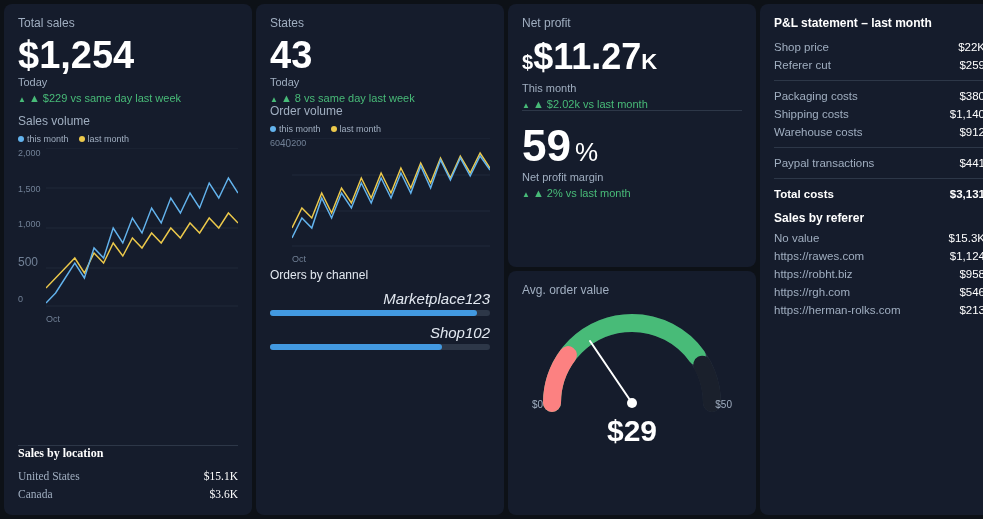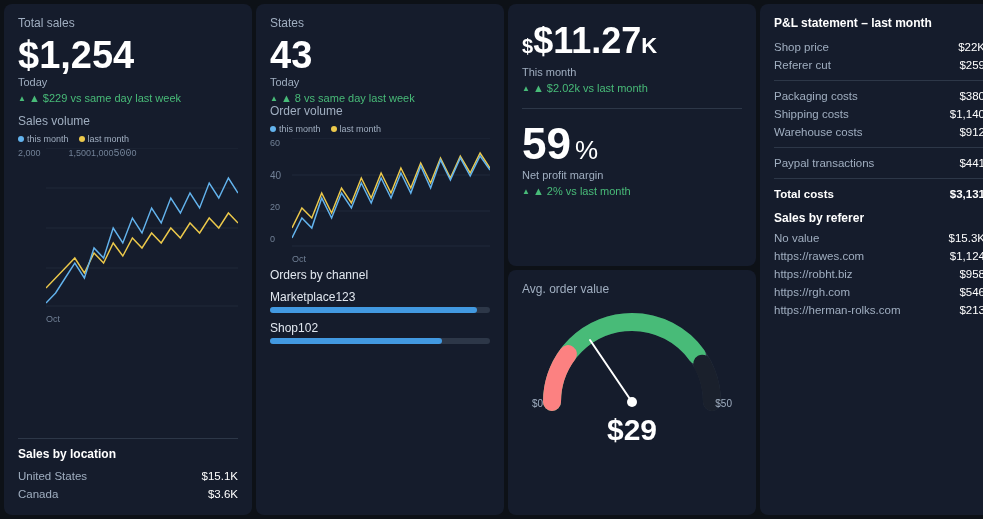--- a/index.html
+++ b/index.html
@@ -40,21 +40,21 @@
     }
     .sub-label {
       font-size: 11px;
       color: #a0aec0;
       margin-bottom: 4px;
     }
     .trend-up {
       color: #48bb78;
       font-size: 11px;
       display: flex;
-      align-items: center;
+      align-items: flex-end;
       gap: 3px;
     }
     .trend-up::before { content: '▲'; font-size: 8px; }
     .chart-legend {
       display: flex;
       gap: 10px;
       font-size: 9px;
       color: #a0aec0;
       margin-bottom: 4px;
     }
@@ -106,24 +106,25 @@
       border: none;
       border-top: 1px solid #2d3748;
       margin: 6px 0;
     }
     
     .bar-item {
       margin-bottom: 8px;
     }
     .bar-label-row {
       display: flex;
-      justify-content: flex-start;
-      font-size: 12px;
+      justify-content: flex-end;
+      font-size: 15px;
       color: #e2e8f0;
       margin-bottom: 3px;
+      font-style: italic;
     }
     .bar-track {
       background: #2d3748;
       border-radius: 3px;
       height: 6px;
       width: 100%;
     }
     .bar-fill {
       height: 6px;
       border-radius: 3px;
@@ -191,32 +192,32 @@
           <line x1="0" y1="40" x2="200" y2="40" stroke="#2d3748" stroke-width="0.5"></line>
           <line x1="0" y1="80" x2="200" y2="80" stroke="#2d3748" stroke-width="0.5"></line>
           <line x1="0" y1="120" x2="200" y2="120" stroke="#2d3748" stroke-width="0.5"></line>
           <line x1="0" y1="158" x2="200" y2="158" stroke="#2d3748" stroke-width="0.5"></line>
 
           <polyline points="0,140 10,130 20,120 30,110 40,125 50,105 60,115 70,95 80,108 90,90 100,100 110,85 120,95 130,80 140,90 150,75 160,85 170,70 180,80 190,65 200,75" fill="none" stroke="#ecc94b" stroke-width="1.5"></polyline>
 
           <polyline points="0,155 10,145 20,130 30,115 40,130 50,100 60,110 70,80 80,95 90,70 100,85 110,60 120,75 130,50 140,65 150,45 160,60 170,35 180,50 190,30 200,45" fill="none" stroke="#63b3ed" stroke-width="1.5"></polyline>
         </svg>
         
-        <div style="position:absolute;left:-28px;top:0;bottom:14px;display:flex;justify-content:space-between;">
+        <div style="position:absolute;left:-28px;top:0;bottom:14px;display:flex;flex-direction:column;justify-content:space-between;">
           <span style="font-size:9px;color:#718096;">2,000</span>
-          <span style="font-size:9px;color:#718096;margin-left:28px;">1,500</span>
+          <span style="font-size:9px;color:#718096;">1,500</span>
           <span style="font-size:9px;color:#718096;">1,000</span>
-          <span style="font-size:10px;color:#718096;font-family:Liberation Mono, monospace;">500</span>
+          <span style="font-size:12px;color:#718096;">500</span>
           <span style="font-size:9px;color:#718096;">0</span>
         </div>
         <div class="chart-x-label">Oct</div>
       </div>
     </div>
 
-    <div style="margin-top:auto; padding-top:8px; border-top:1px solid #2d3748;">
+    <div style="margin-top:auto; padding-top:0; border-top:1px solid #2d3748;font-family:Liberation Serif, serif;">
       <div class="card-title" style="color:#fff;font-size:12px;font-weight:600;margin-bottom:6px;">Sales by location</div>
       <div class="location-row">
         <span class="location-label">United States</span>
         <span class="location-value">$15.1K</span>
       </div>
       <div class="location-row">
         <span class="location-label">Canada</span>
         <span class="location-value">$3.6K</span>
       </div>
     </div>
@@ -239,21 +240,21 @@
         <svg width="100%" height="110" viewBox="0 0 200 110" preserveAspectRatio="none">
           <line x1="0" y1="0" x2="200" y2="0" stroke="#2d3748" stroke-width="0.5"></line>
           <line x1="0" y1="37" x2="200" y2="37" stroke="#2d3748" stroke-width="0.5"></line>
           <line x1="0" y1="73" x2="200" y2="73" stroke="#2d3748" stroke-width="0.5"></line>
           <line x1="0" y1="108" x2="200" y2="108" stroke="#2d3748" stroke-width="0.5"></line>
 
           <polyline points="0,90 10,70 20,80 30,55 40,75 50,50 60,65 70,40 80,60 90,35 100,55 110,30 120,50 130,25 140,45 150,20 160,40 170,18 180,35 190,15 200,30" fill="none" stroke="#ecc94b" stroke-width="1.5"></polyline>
 
           <polyline points="0,100 10,80 20,90 30,60 40,80 50,55 60,70 70,45 80,65 90,40 100,60 110,35 120,55 130,28 140,50 150,22 160,42 170,20 180,38 190,18 200,32" fill="none" stroke="#63b3ed" stroke-width="1.5"></polyline>
         </svg>
-        <div style="position:absolute;left:-22px;top:0;bottom:14px;display:flex;flex-direction:column;justify-content:space-between;">
+        <div style="position:absolute;left:-22px;top:0;bottom:14px;display:flex;flex-direction:row;justify-content:space-between;">
           <span style="font-size:9px;color:#718096;">60</span>
           <span style="font-size:10px;color:#718096;">40</span>
           <span style="font-size:9px;color:#718096;">20</span>
           <span style="font-size:9px;color:#718096;">0</span>
         </div>
         <div class="chart-x-label">Oct</div>
       </div>
     </div>
 
     <div style="margin-top:10px;">
@@ -275,30 +276,31 @@
           </div>
           <div class="bar-track">
               <div class="bar-fill" style="width:78%; background:#4299e1;"></div>
             </div>
         </div>
       </div>
     </div>
   </div>
 
   <div class="card card-net-profit">
+    <div class="card-title">Net profit</div>
     <div style="margin-top:4px;">
       <span style="font-size:36px;font-weight:700;color:#fff;">
         <span style="font-size:20px;">$</span><span>$11.27</span><span style="font-size:22px;">K</span>
       </span>
     </div>
     <div class="sub-label" style="margin-top:4px;">This month</div>
     <div class="trend-up">
       <span>▲ $2.02k vs last month</span>
     </div>
-    <div style="margin-top:14px; border-top:1px solid #2d3748; padding-top:10px;">
+    <div style="border-top:1px solid #2d3748; padding-top:10px;">
       <div style="display:flex;align-items:baseline;gap:4px;">
         <span style="font-size:44px;font-weight:700;color:#fff;">59</span>
         <span style="font-size:26px;font-weight:400;color:#fff;">%</span>
       </div>
       <div class="sub-label">Net profit margin</div>
       <div class="trend-up">
         <span>▲ 2% vs last month</span>
       </div>
     </div>
   </div>

